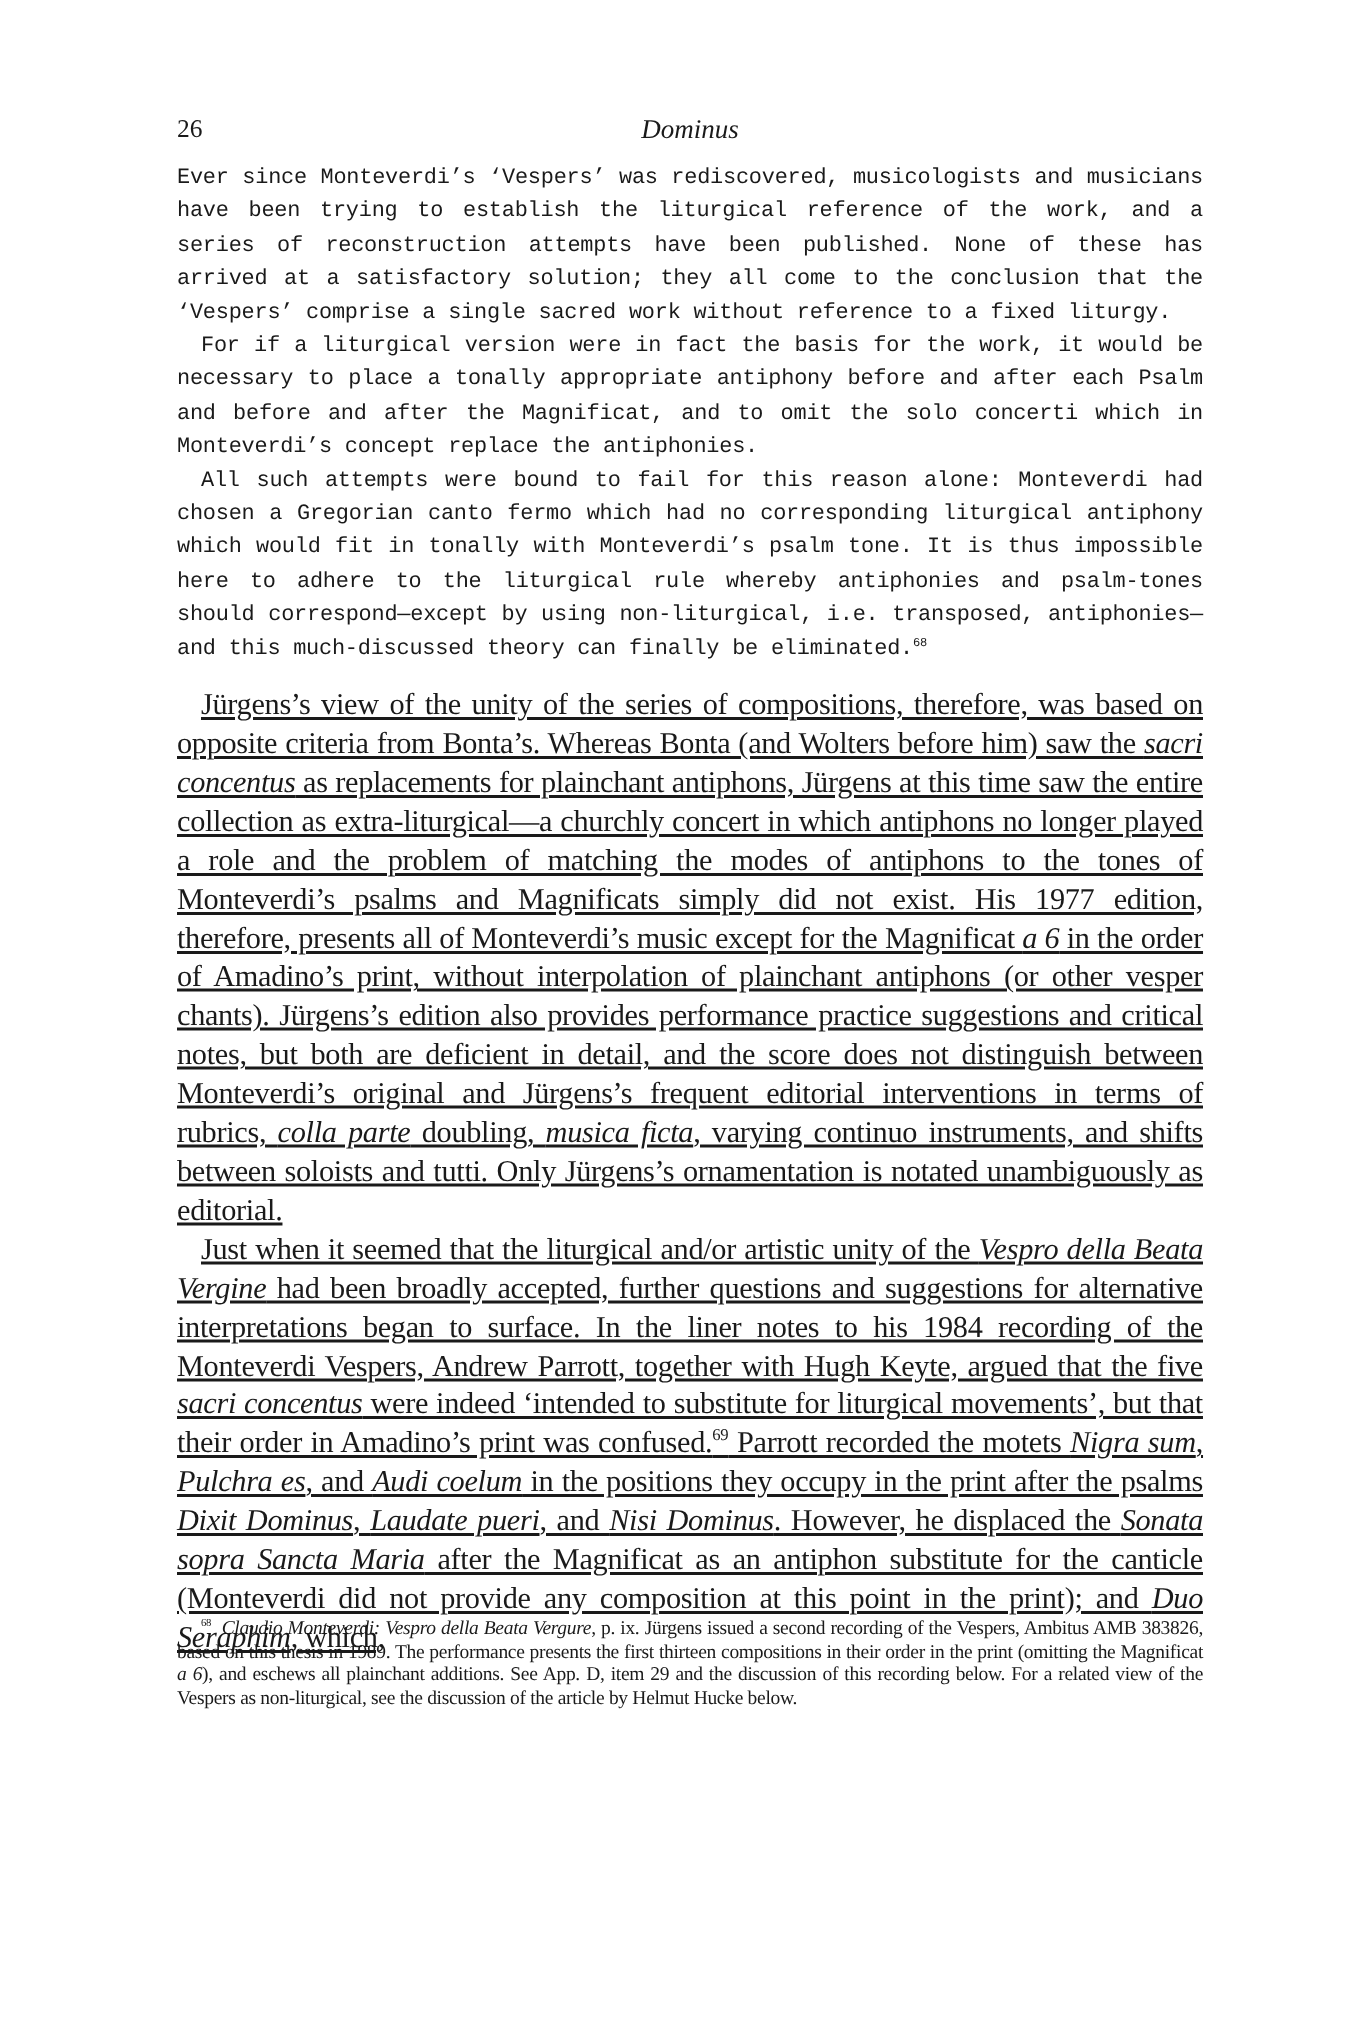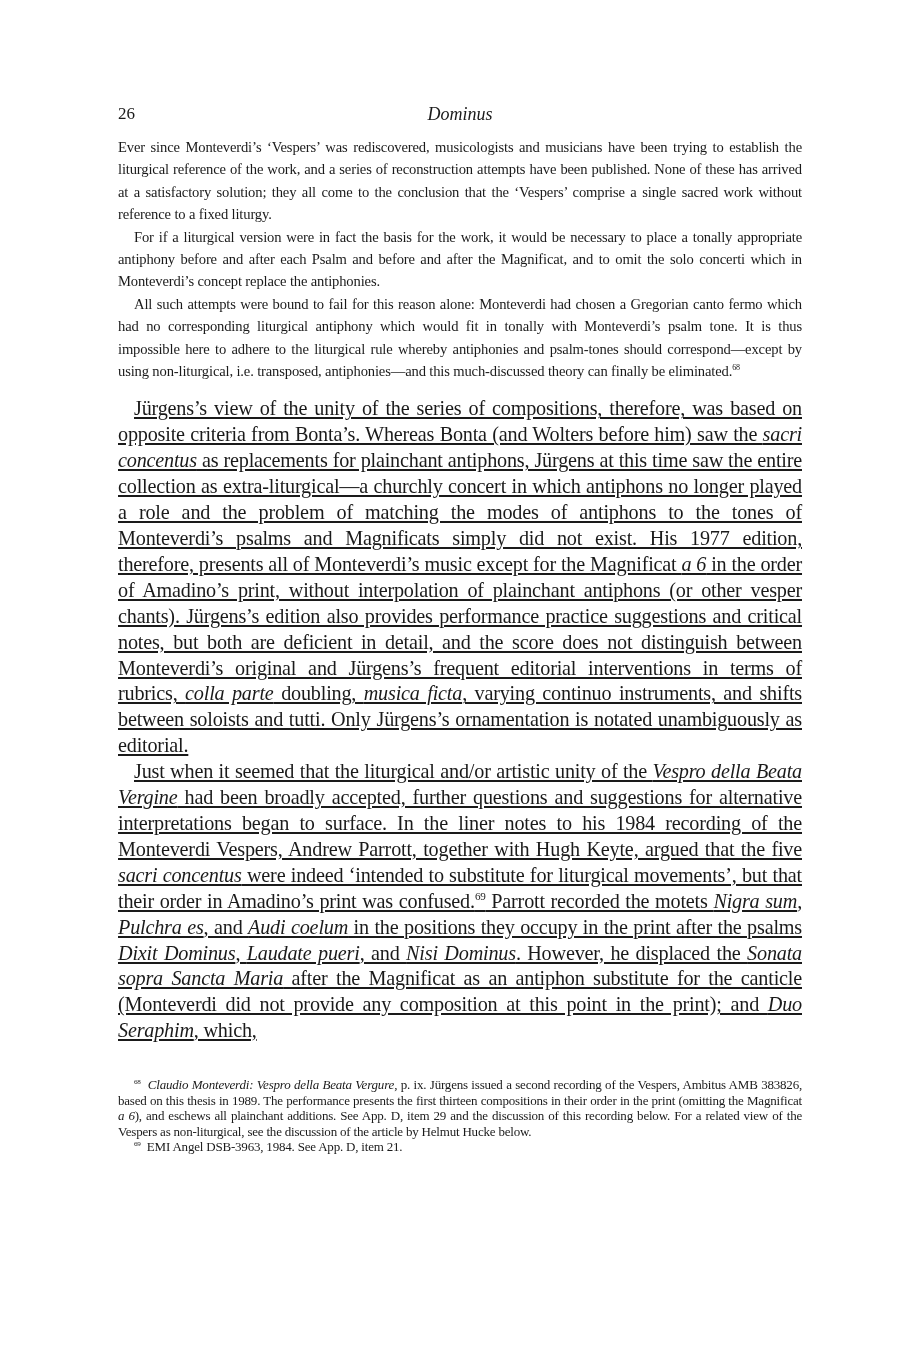--- a/index.html
+++ b/index.html
@@ -1,22 +1,22 @@
 <!DOCTYPE html>
 <html><head>
 <meta charset="utf-8">
 <style>
   html, body { margin: 0; padding: 0; background: #ffffff; }
   body { width: 900px; height: 1350px; position: relative; overflow: hidden;
          font-family: "Liberation Serif", "DejaVu Serif", serif; color: #1a1a1a; }
-  .page { position: absolute; left: 118px; top: 74px; width: 684px; margin-top: 28px; }
+  .page { position: absolute; left: 118px; top: 74px; width: 684px; }
   .running-head { position: relative; height: 26px; font-size: 17px; }
   .page-number { position: absolute; left: 0; top: 2px; }
   .running-title { position: absolute; left: 0; right: 0; top: 2px; text-align: center; font-style: italic; font-size: 18px; }
-  .quote { font-size: 14.6px; line-height: 22.4px; text-align: justify; margin-top: 8px; letter-spacing: -0.15px; }
+  .quote { font-size: 14.6px; line-height: 22.4px; text-align: justify; margin-top: 8px; letter-spacing: -0.15px; font-family: Liberation Mono, monospace; }
   .quote p { margin: 0; }
   .quote p + p { text-indent: 16px; }
   .body-text { font-size: 20.2px; line-height: 25.9px; text-align: justify; margin-top: 14px; letter-spacing: -0.2px; text-decoration: underline; }
   .body-text p { margin: 0; text-indent: 16px; }
   .footnotes { position: absolute; left: 118px; top: 1077px; width: 684px;
                font-size: 13px; line-height: 15.6px; text-align: justify; letter-spacing: -0.2px; }
   .footnotes p { margin: 0; text-indent: 16px; }
   sup { font-size: 0.55em; vertical-align: 0.7em; line-height: 0; }
   i { font-style: italic; }
 </style>
@@ -36,14 +36,13 @@
   </div>
 
   <div class="body-text">
     <p><span>Jürgens’s view of the unity of the series of compositions, therefore, was based on opposite criteria from Bonta’s. Whereas Bonta (and Wolters before him) saw the </span><i>sacri concentus</i><span> as replacements for plainchant antiphons, Jürgens at this time saw the entire collection as extra-liturgical—a churchly concert in which antiphons no longer played a role and the problem of matching the modes of antiphons to the tones of Monteverdi’s psalms and Magnificats simply did not exist. His 1977 edition, therefore, presents all of Monteverdi’s music except for the Magnificat </span><i>a 6</i><span> in the order of Amadino’s print, without interpolation of plainchant antiphons (or other vesper chants). Jürgens’s edition also provides performance practice suggestions and critical notes, but both are deficient in detail, and the score does not distinguish between Monteverdi’s original and Jürgens’s frequent editorial interventions in terms of rubrics, </span><i>colla parte</i><span> doubling, </span><i>musica ficta</i><span>, varying continuo instruments, and shifts between soloists and tutti. Only Jürgens’s ornamentation is notated unambiguously as editorial.</span></p>
     <p><span>Just when it seemed that the liturgical and/or artistic unity of the </span><i>Vespro della Beata Vergine</i><span> had been broadly accepted, further questions and suggestions for alternative interpretations began to surface. In the liner notes to his 1984 recording of the Monteverdi Vespers, Andrew Parrott, together with Hugh Keyte, argued that the five </span><i>sacri concentus</i><span> were indeed ‘intended to substitute for liturgical movements’, but that their order in Amadino’s print was confused.</span><sup>69</sup><span> Parrott recorded the motets </span><i>Nigra sum</i><span>, </span><i>Pulchra es</i><span>, and </span><i>Audi coelum</i><span> in the positions they occupy in the print after the psalms </span><i>Dixit Dominus</i><span>, </span><i>Laudate pueri</i><span>, and </span><i>Nisi Dominus</i><span>. However, he displaced the </span><i>Sonata sopra Sancta Maria</i><span> after the Magnificat as an antiphon substitute for the canticle (Monteverdi did not provide any composition at this point in the print); and </span><i>Duo Seraphim</i><span>, which,</span></p>
   </div>
 </div>
 
 <div class="footnotes">
   <p><sup>68</sup>&nbsp; <i>Claudio Monteverdi: Vespro della Beata Vergure</i><span>, p. ix. Jürgens issued a second recording of the Vespers, Ambitus AMB 383826, based on this thesis in 1989. The performance presents the first thirteen compositions in their order in the print (omitting the Magnificat </span><i>a 6</i><span>), and eschews all plainchant additions. See App. D, item 29 and the discussion of this recording below. For a related view of the Vespers as non-liturgical, see the discussion of the article by Helmut Hucke below.</span></p>
-  <p><sup>69</sup>&nbsp; <span>EMI Angel DSB-3963, 1984. See App. D, item 21.</span></p>
 </div>
 
 </body></html>

